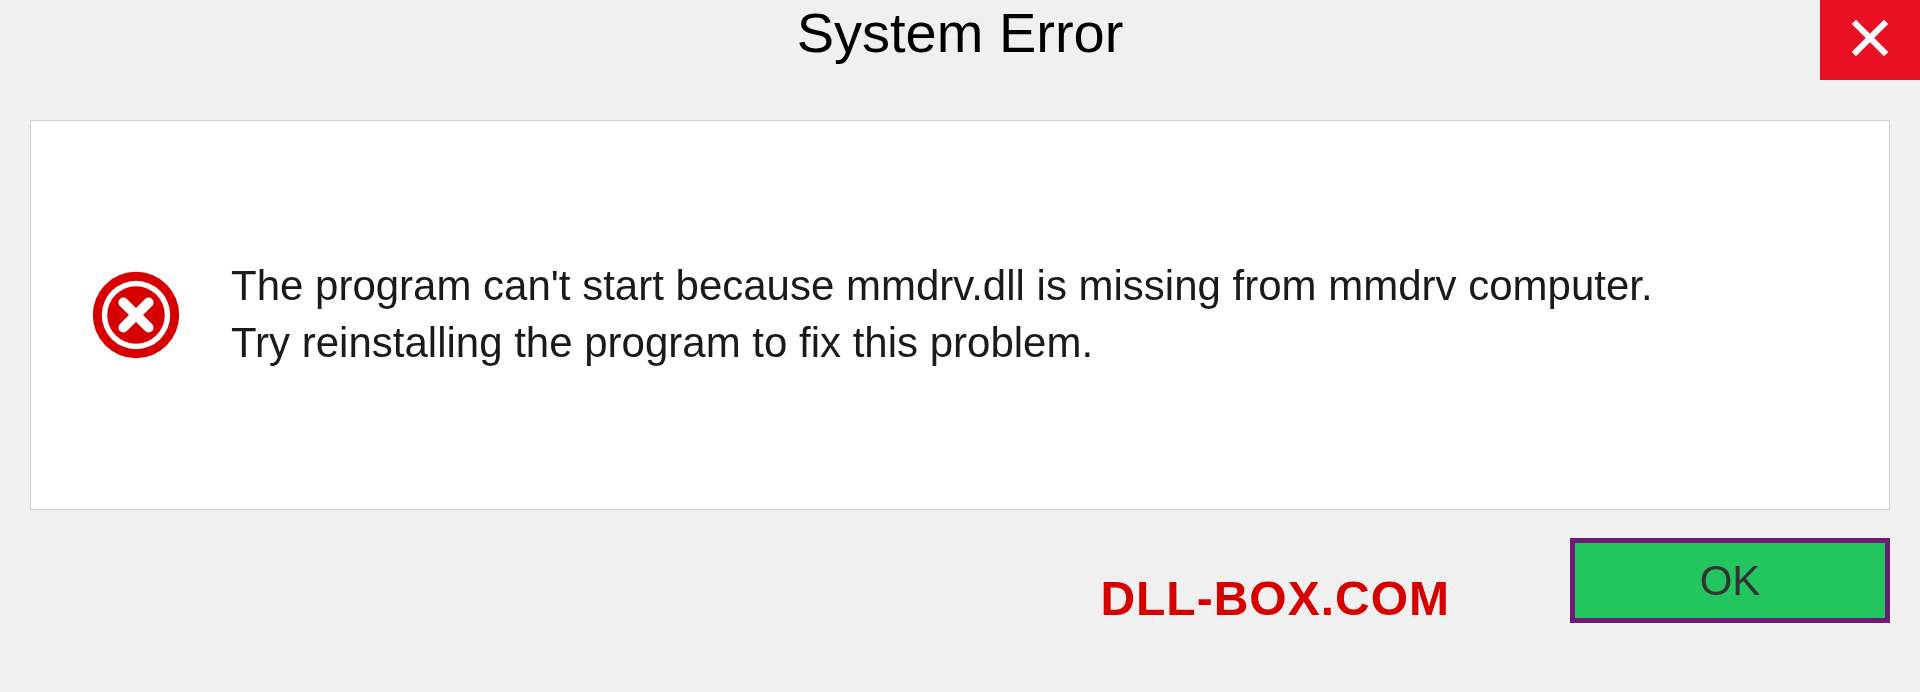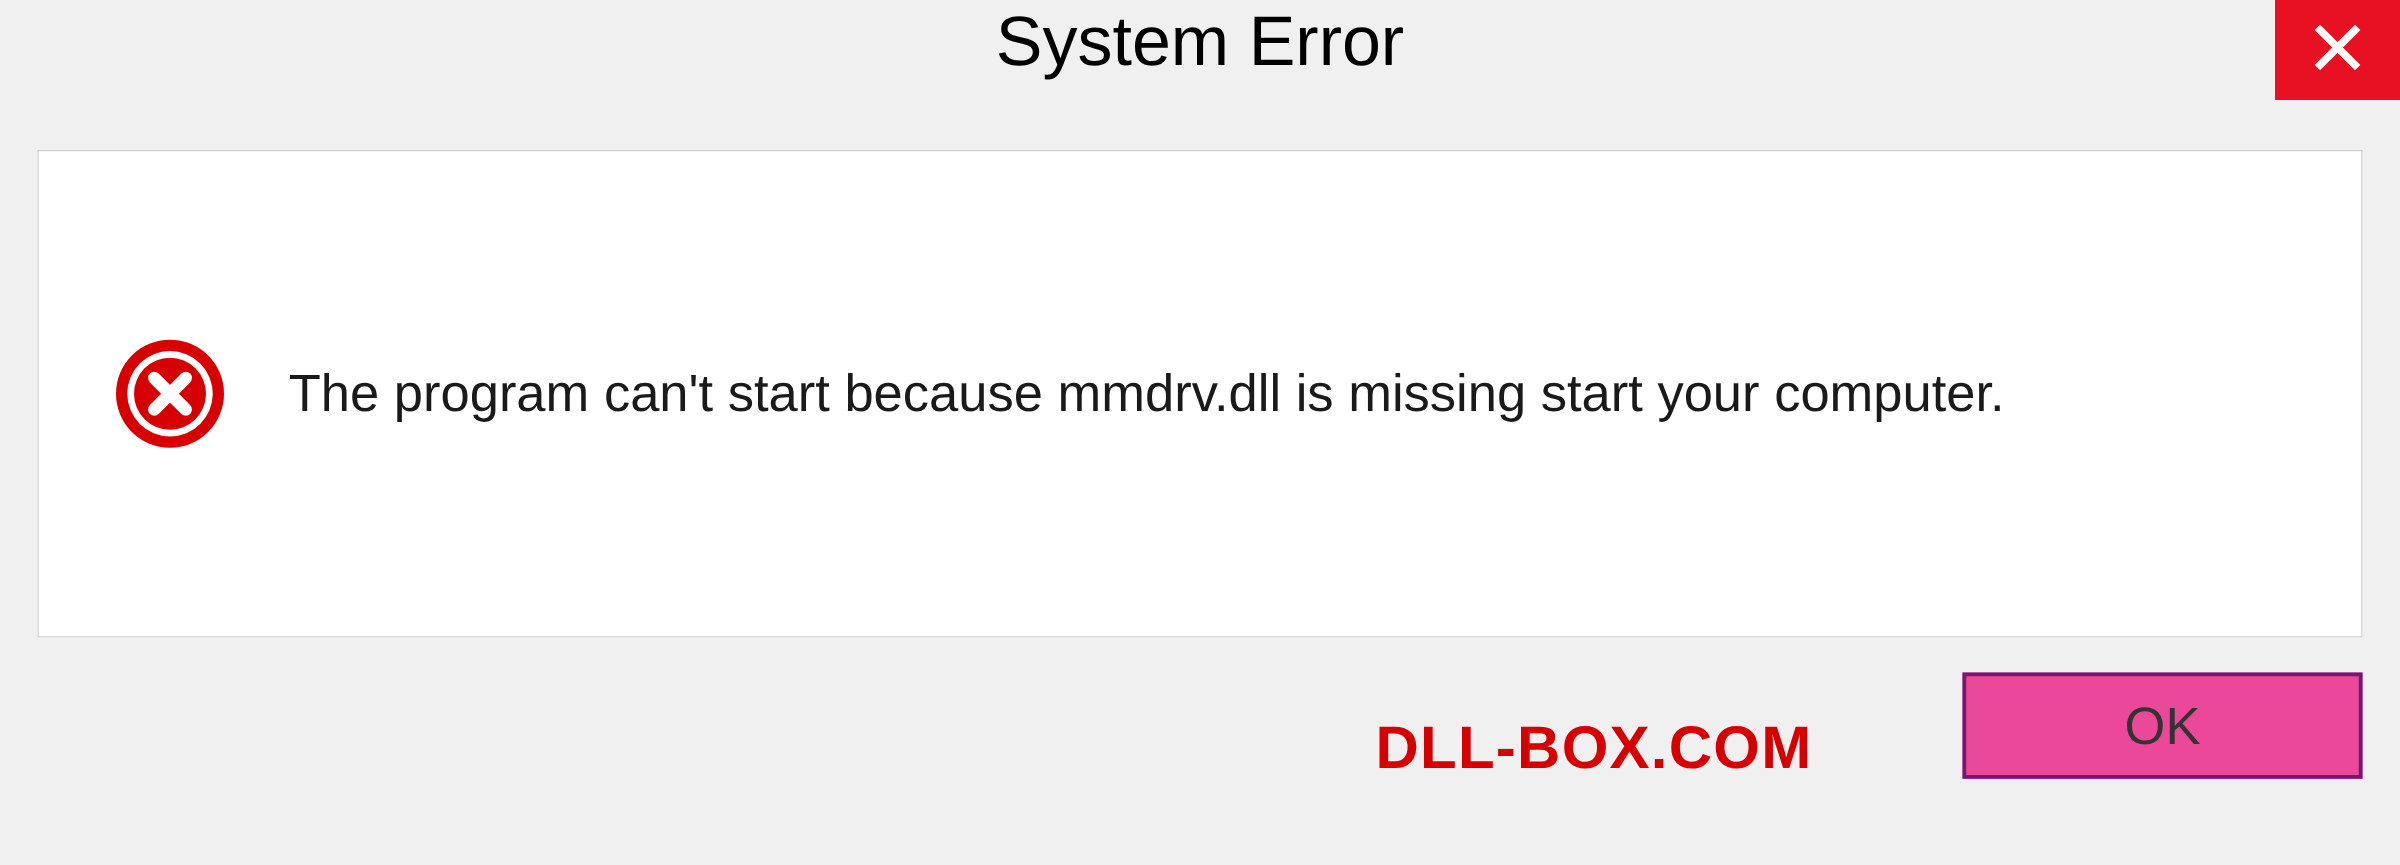--- a/index.html
+++ b/index.html
@@ -97,22 +97,22 @@
       font-weight: 700;
       color: #d60000;
       letter-spacing: 1px;
       margin-right: 120px;
       margin-top: 36px;
     }
     
     .ok-button {
       width: 320px;
       height: 85px;
-      background: #ec4899;
-      border: 3px solid #701a75;
+      background: #22c55e;
+      border: 5px solid #701a75;
       font-size: 42px;
       color: #333;
       display: flex;
       align-items: center;
       justify-content: center;
       cursor: pointer;
     }
   </style>
 </head>
 <body>
@@ -133,21 +133,22 @@
   <div class="error-icon">
     <svg viewBox="0 0 100 100">
       <circle cx="50" cy="50" r="48" fill="#d60000"></circle>
       <circle cx="50" cy="50" r="38" fill="#ffffff"></circle>
       <circle cx="50" cy="50" r="32" fill="#d60000"></circle>
       <line x1="36" y1="36" x2="64" y2="64" stroke="#ffffff" stroke-width="11" stroke-linecap="round"></line>
       <line x1="64" y1="36" x2="36" y2="64" stroke="#ffffff" stroke-width="11" stroke-linecap="round"></line>
     </svg>
   </div>
   <div class="message-block">
-    <div class="message-line">The program can't start because mmdrv.dll is missing start your computer.</div>
+    <div class="message-line">The program can't start because mmdrv.dll is missing from mmdrv computer.</div>
+    <div class="message-line">Try reinstalling the program to fix this problem.</div>
   </div>
 </div>
 
 <div class="bottom-bar">
   <div class="bottom-left-spacer"></div>
   <div class="watermark">DLL-BOX.COM</div>
   <div class="ok-button">
     <span>OK</span>
   </div>
 </div>

